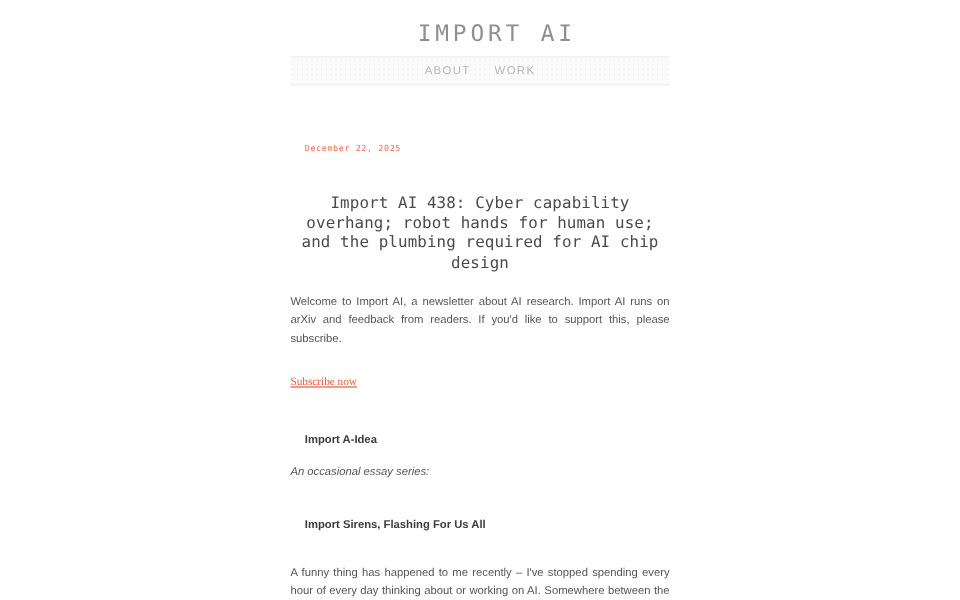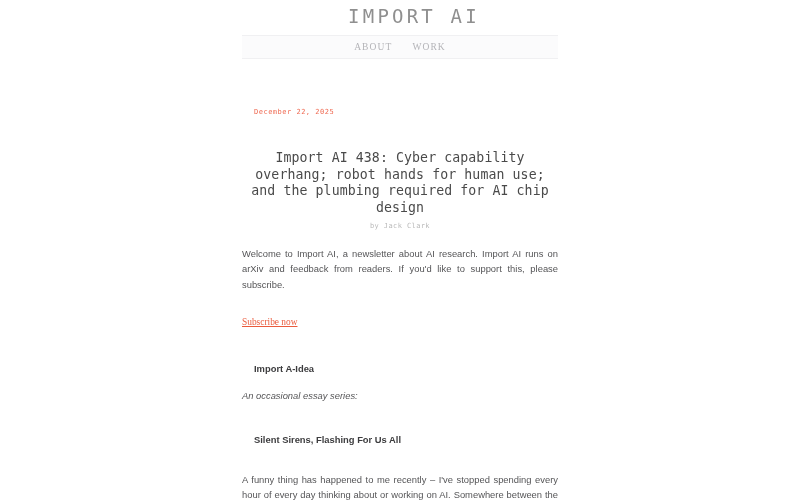--- a/index.html
+++ b/index.html
@@ -16,21 +16,21 @@
 
   .page {
     width: 800px;
     height: 500px;
     position: relative;
     background: #ffffff;
   }
 
   
   .site-header {
-    padding-top: 3px;
+    padding-top: 15px;
     text-align: center;
     margin-left: 28px;
   }
   .site-title {
     font-family: "DejaVu Sans Mono", "Liberation Mono", monospace;
     font-size: 19px;
     letter-spacing: 3.2px;
     color: #8f8f8f;
     font-weight: 400;
     margin: 0;
@@ -50,21 +50,21 @@
     justify-content: center;
     gap: 14px;
     background-color: #fbfbfc;
     background-image:
       radial-gradient(#e6e7eb 0.6px, transparent 0.7px);
     background-size: 4px 4px;
     border-top: 1px solid #f0f0f2;
     border-bottom: 1px solid #f0f0f2;
   }
   .nav-link {
-    font-family: Liberation Serif, serif;
+    font-family: Liberation Sans, sans-serif;
     font-size: 9.5px;
     letter-spacing: 1.1px;
     color: #b4b4b8;
     text-decoration: none;
     text-transform: uppercase;
     cursor: pointer;
     padding: 2px 3px;
   }
 
   
@@ -163,38 +163,37 @@
     <a class="nav-link">ABOUT</a>
     <a class="nav-link">WORK</a>
   </nav>
 
   <article class="article">
 
     <div class="post-date">December 22, 2025</div>
 
     <h2 class="post-title">Import AI 438: Cyber capability overhang; robot hands for human use; and the plumbing required for AI chip design</h2>
 
-    <div class="post-byline">by Jack Clark</div>
 
     <div class="body-block">
 
       <p class="body-text">Welcome to Import AI, a newsletter about AI research. Import AI runs on arXiv and feedback from readers. If you'd like to support this, please subscribe.</p>
 
       <div class="spacer-lg"></div>
 
       <a class="inline-link">Subscribe now</a>
 
       <div class="spacer-lg"></div>
 
       <p class="heading-bold">Import A-Idea</p>
       <p class="subheading-italic">An occasional essay series:</p>
 
       <div class="spacer-md"></div>
 
-      <p class="heading-bold">Silent Sirens, Flashing For Us All</p>
+      <p class="heading-bold">Import Sirens, Flashing For Us All</p>
 
       <div class="spacer-sm"></div>
 
       <p class="body-text">A funny thing has happened to me recently – I've stopped spending every hour of every day thinking about or working on AI. Somewhere between the midnight feeds of my newborn, preventing my toddler from hurling themselves off of the high surfaces they've started being able to reach (or expertly, as if gifted with a kind of radar, finding the sharpest thing in the house or on the street and running directly at it), and preparing large amounts of nutritious food for my newly expanded family, I've found myself without the time necessary to be staring directly into the alien portal etched in silicon from whence the changes in the world are being summoned.</p>
 
     </div>
   </article>
 </div>
 
 </body></html>

